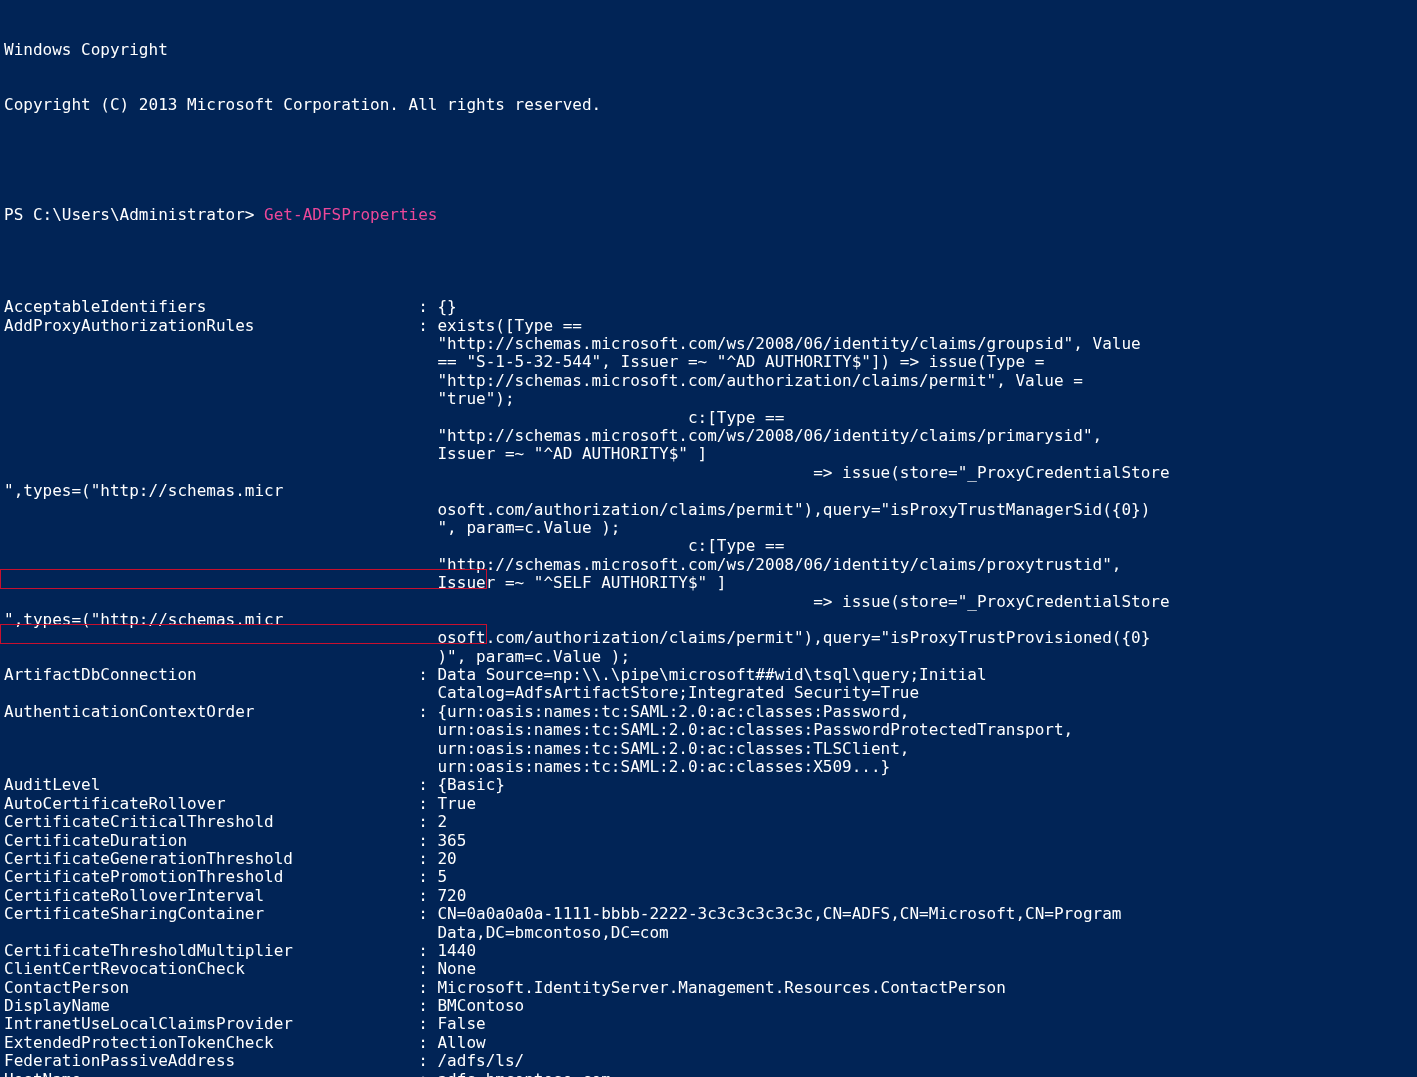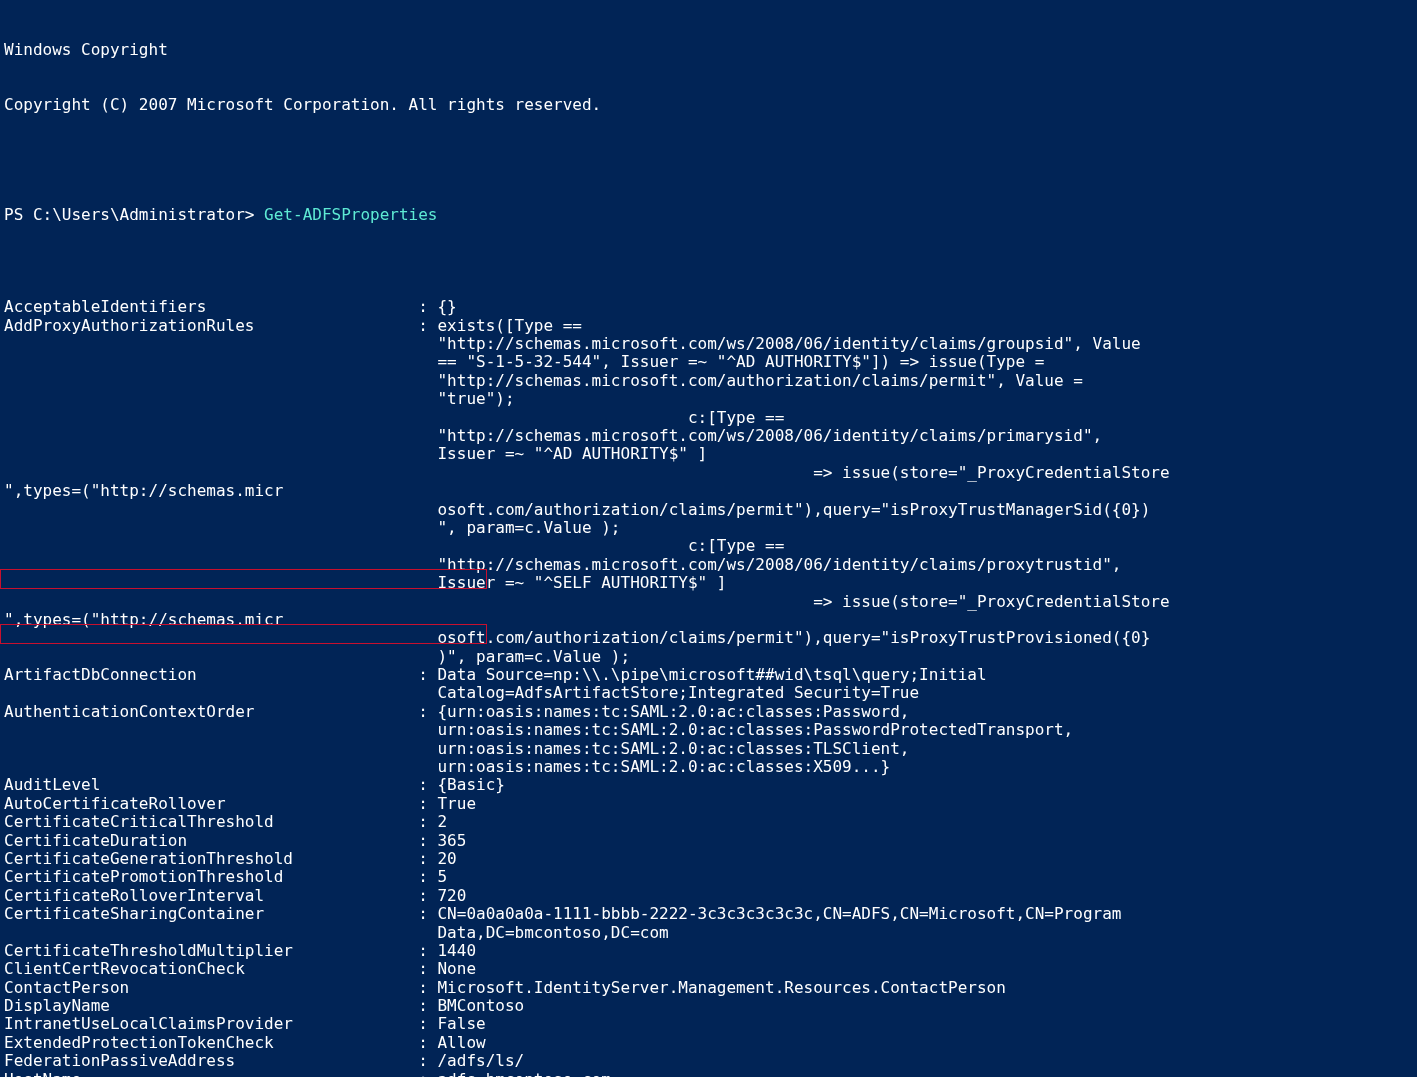--- a/index.html
+++ b/index.html
@@ -17,36 +17,36 @@
   .terminal {
     padding: 4px 0 0 4px;
     white-space: pre;
     position: relative;
   }
   .line {
     display: block;
     min-height: 18.4px;
   }
   .prompt .cmd {
-    color: #5eead4;
+    color: #ec4899;
   }
   .highlight-box {
     position: absolute;
     border: 1px solid #c8102e;
     pointer-events: none;
   }
   
   #hl1 { left: 0px; top: 569px; width: 485px; height: 18px; }
   #hl2 { left: 0px; top: 624px; width: 485px; height: 18px; }
 </style>
 </head>
 <body>
 
 <div class="terminal">
   <span class="line">Windows Copyright</span>
-  <span class="line">Copyright (C) 2007 Microsoft Corporation. All rights reserved.</span>
+  <span class="line">Copyright (C) 2013 Microsoft Corporation. All rights reserved.</span>
   <span class="line"> </span>
   <span class="line prompt"><span>PS C:\Users\Administrator&gt; </span><span class="cmd">Get-ADFSProperties</span></span>
   <div id="output-container"><span class="line"> </span><span class="line"> </span><span class="line">AcceptableIdentifiers                      : {}</span><span class="line">AddProxyAuthorizationRules                 : exists([Type ==</span><span class="line">                                             "http://schemas.microsoft.com/ws/2008/06/identity/claims/groupsid", Value</span><span class="line">                                             == "S-1-5-32-544", Issuer =~ "^AD AUTHORITY$"]) =&gt; issue(Type =</span><span class="line">                                             "http://schemas.microsoft.com/authorization/claims/permit", Value =</span><span class="line">                                             "true");</span><span class="line">                                                                       c:[Type ==</span><span class="line">                                             "http://schemas.microsoft.com/ws/2008/06/identity/claims/primarysid",</span><span class="line">                                             Issuer =~ "^AD AUTHORITY$" ]</span><span class="line">                                                                                    =&gt; issue(store="_ProxyCredentialStore</span><span class="line">",types=("http://schemas.micr</span><span class="line">                                             osoft.com/authorization/claims/permit"),query="isProxyTrustManagerSid({0})</span><span class="line">                                             ", param=c.Value );</span><span class="line">                                                                       c:[Type ==</span><span class="line">                                             "http://schemas.microsoft.com/ws/2008/06/identity/claims/proxytrustid",</span><span class="line">                                             Issuer =~ "^SELF AUTHORITY$" ]</span><span class="line">                                                                                    =&gt; issue(store="_ProxyCredentialStore</span><span class="line">",types=("http://schemas.micr</span><span class="line">                                             osoft.com/authorization/claims/permit"),query="isProxyTrustProvisioned({0}</span><span class="line">                                             )", param=c.Value );</span><span class="line">ArtifactDbConnection                       : Data Source=np:\\.\pipe\microsoft##wid\tsql\query;Initial</span><span class="line">                                             Catalog=AdfsArtifactStore;Integrated Security=True</span><span class="line">AuthenticationContextOrder                 : {urn:oasis:names:tc:SAML:2.0:ac:classes:Password,</span><span class="line">                                             urn:oasis:names:tc:SAML:2.0:ac:classes:PasswordProtectedTransport,</span><span class="line">                                             urn:oasis:names:tc:SAML:2.0:ac:classes:TLSClient,</span><span class="line">                                             urn:oasis:names:tc:SAML:2.0:ac:classes:X509...}</span><span class="line">AuditLevel                                 : {Basic}</span><span class="line">AutoCertificateRollover                    : True</span><span class="line">CertificateCriticalThreshold               : 2</span><span class="line">CertificateDuration                        : 365</span><span class="line">CertificateGenerationThreshold             : 20</span><span class="line">CertificatePromotionThreshold              : 5</span><span class="line">CertificateRolloverInterval                : 720</span><span class="line">CertificateSharingContainer                : CN=0a0a0a0a-1111-bbbb-2222-3c3c3c3c3c3c,CN=ADFS,CN=Microsoft,CN=Program</span><span class="line">                                             Data,DC=bmcontoso,DC=com</span><span class="line">CertificateThresholdMultiplier             : 1440</span><span class="line">ClientCertRevocationCheck                  : None</span><span class="line">ContactPerson                              : Microsoft.IdentityServer.Management.Resources.ContactPerson</span><span class="line">DisplayName                                : BMContoso</span><span class="line">IntranetUseLocalClaimsProvider             : False</span><span class="line">ExtendedProtectionTokenCheck               : Allow</span><span class="line">FederationPassiveAddress                   : /adfs/ls/</span><span class="line">HostName                                   : adfs.bmcontoso.com</span></div>
 
   <div id="hl1" class="highlight-box"></div>
   <div id="hl2" class="highlight-box"></div>
 </div>
 
 </body></html>

